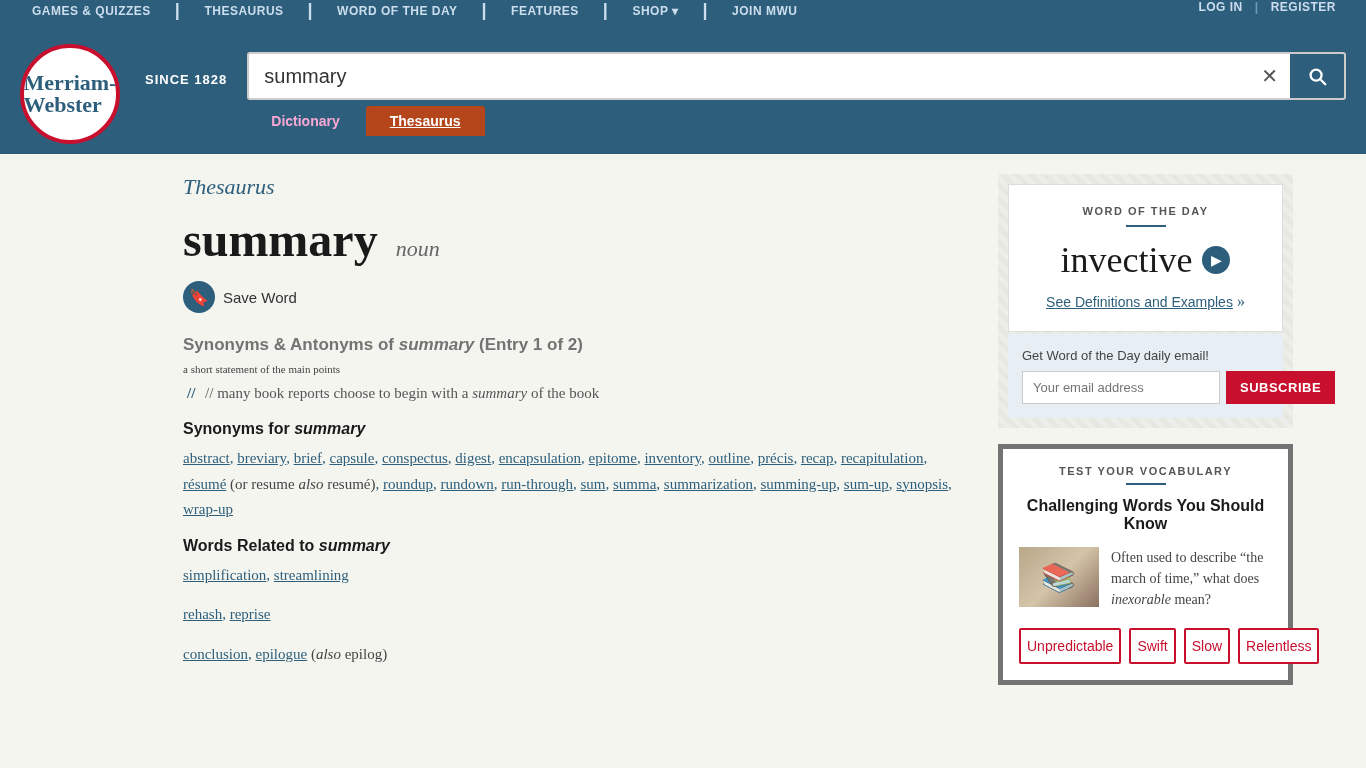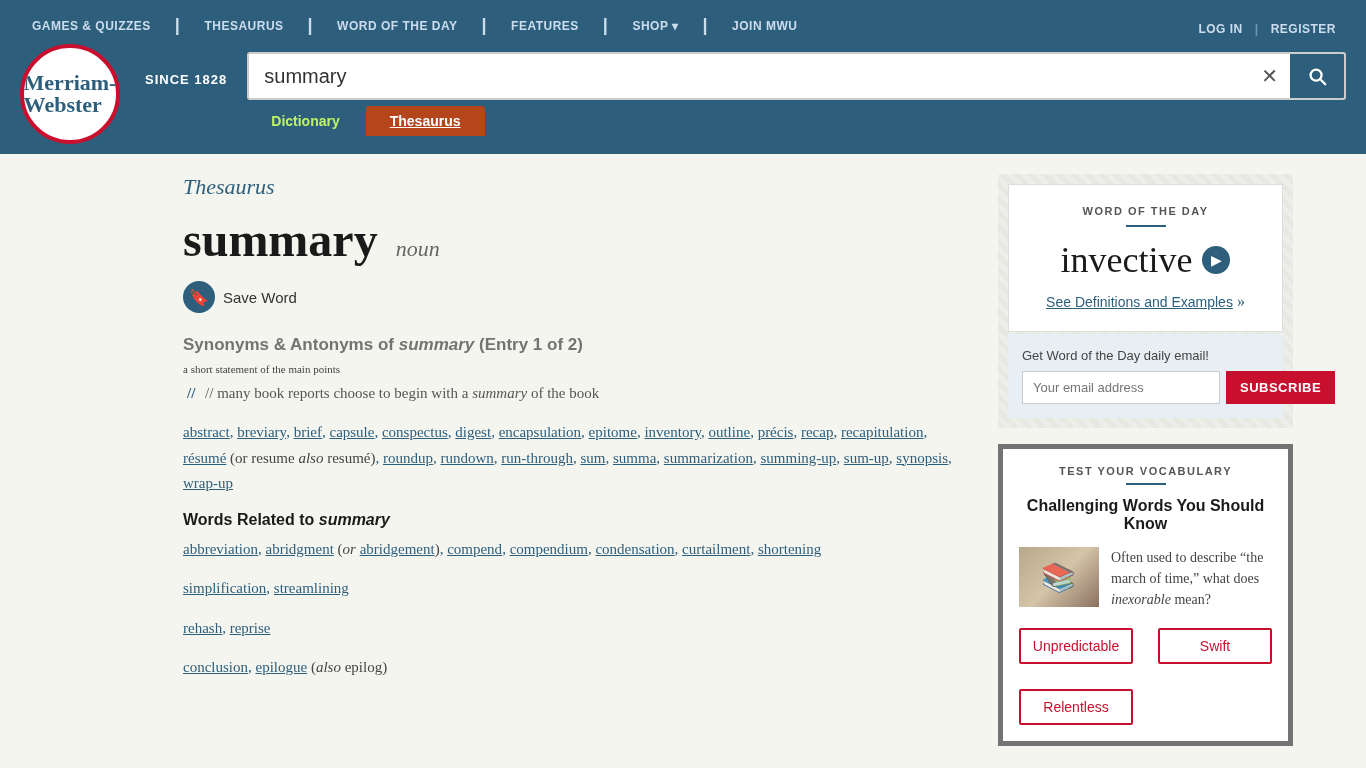--- a/index.html
+++ b/index.html
@@ -2,22 +2,22 @@
 <html><head>
   <meta charset="utf-8">
   <style>
     * { box-sizing: border-box; margin: 0; padding: 0; }
     body { font-family: Georgia, 'Times New Roman', serif; background: #f5f5f0; color: #333; font-size: 16px; }
 
     
     .top-nav {
       background: #2d5f7c;
       display: flex;
-      align-items: flex-end;
-      padding: 8px 20px;
+      align-items: flex-start;
+      padding: 0 20px;
       height: 44px;
       justify-content: space-between;
     }
     .top-nav-links {
       display: flex;
       align-items: center;
       gap: 0;
       font-family: Arial, sans-serif;
       font-size: 12px;
       color: #cde;
@@ -138,21 +138,21 @@
     .search-tab {
       padding: 7px 24px;
       font-family: Arial, sans-serif;
       font-size: 14px;
       font-weight: 700;
       cursor: pointer;
       border-radius: 3px 3px 0 0;
     }
     .search-tab.dict {
       background: #2d5f7c;
-      color: #bef264;
+      color: #f9a8d4;
       margin-right: 2px;
     }
     .search-tab.thes {
       background: #b5451b;
       color: white;
       text-decoration: underline;
     }
 
     
     .main-layout {
@@ -429,22 +429,22 @@
     .vocab-desc {
       font-family: Georgia, serif;
       font-size: 14px;
       color: #444;
       line-height: 1.5;
     }
     .vocab-desc em { font-style: italic; }
 
     .vocab-choices {
       display: grid;
-      grid-template-columns: 1fr 1fr;
-      gap: 25px;
+      grid-template-columns: 1fr 1fr 1fr 1fr;
+      gap: 8px;
       margin-top: 18px;
     }
     .vocab-choice {
       border: 2px solid #c8102e;
       padding: 8px 6px;
       text-align: center;
       font-family: Arial, sans-serif;
       font-size: 14px;
       color: #c8102e;
       cursor: pointer;
@@ -523,20 +523,24 @@
 
     <div class="definition-text">a short statement of the main points</div>
 
     <div class="example-sentence">
       <span class="example-marks">//</span>
       <span>// many book reports choose to begin with a</span>
       <em> summary</em>
       <span>of the book</span>
     </div>
 
+    <div class="synonyms-heading">
+      <span>Synonyms for</span>
+      <em> summary</em>
+    </div>
 
     <div class="word-list">
       <a>abstract</a>,
       <a>breviary</a>,
       <a>brief</a>,
       <a>capsule</a>,
       <a>conspectus</a>,
       <a>digest</a>,
       <a>encapsulation</a>,
       <a>epitome</a>,
@@ -557,30 +561,20 @@
       <a>sum-up</a>,
       <a>synopsis</a>,
       <a>wrap-up</a>
     </div>
 
     <div class="synonyms-heading">
       <span>Words Related to</span>
       <em> summary</em>
     </div>
 
-    <div class="word-list">
-      <a>abbreviation</a>,
-      <a>abridgment</a>
-      <span class="plain">(<em>or</em> <a style="color:#2d5f7c">abridgement</a>)</span>,
-      <a>compend</a>,
-      <a>compendium</a>,
-      <a>condensation</a>,
-      <a>curtailment</a>,
-      <a>shortening</a>
-    </div>
 
     <div class="word-list">
       <a>simplification</a>,
       <a>streamlining</a>
     </div>
 
     <div class="word-list">
       <a>rehash</a>,
       <a>reprise</a>
     </div>
@@ -629,18 +623,19 @@
         </div>
         <div class="vocab-desc">
           <span>Often used to describe “the march of time,” what does</span>
           <em> inexorable</em>
           <span>mean?</span>
         </div>
       </div>
       <div class="vocab-choices">
         <button class="vocab-choice">Unpredictable</button>
         <button class="vocab-choice">Swift</button>
+        <button class="vocab-choice">Slow</button>
         <button class="vocab-choice">Relentless</button>
       </div>
     </div>
   </aside>
 
 </div>
 
 </body></html>

